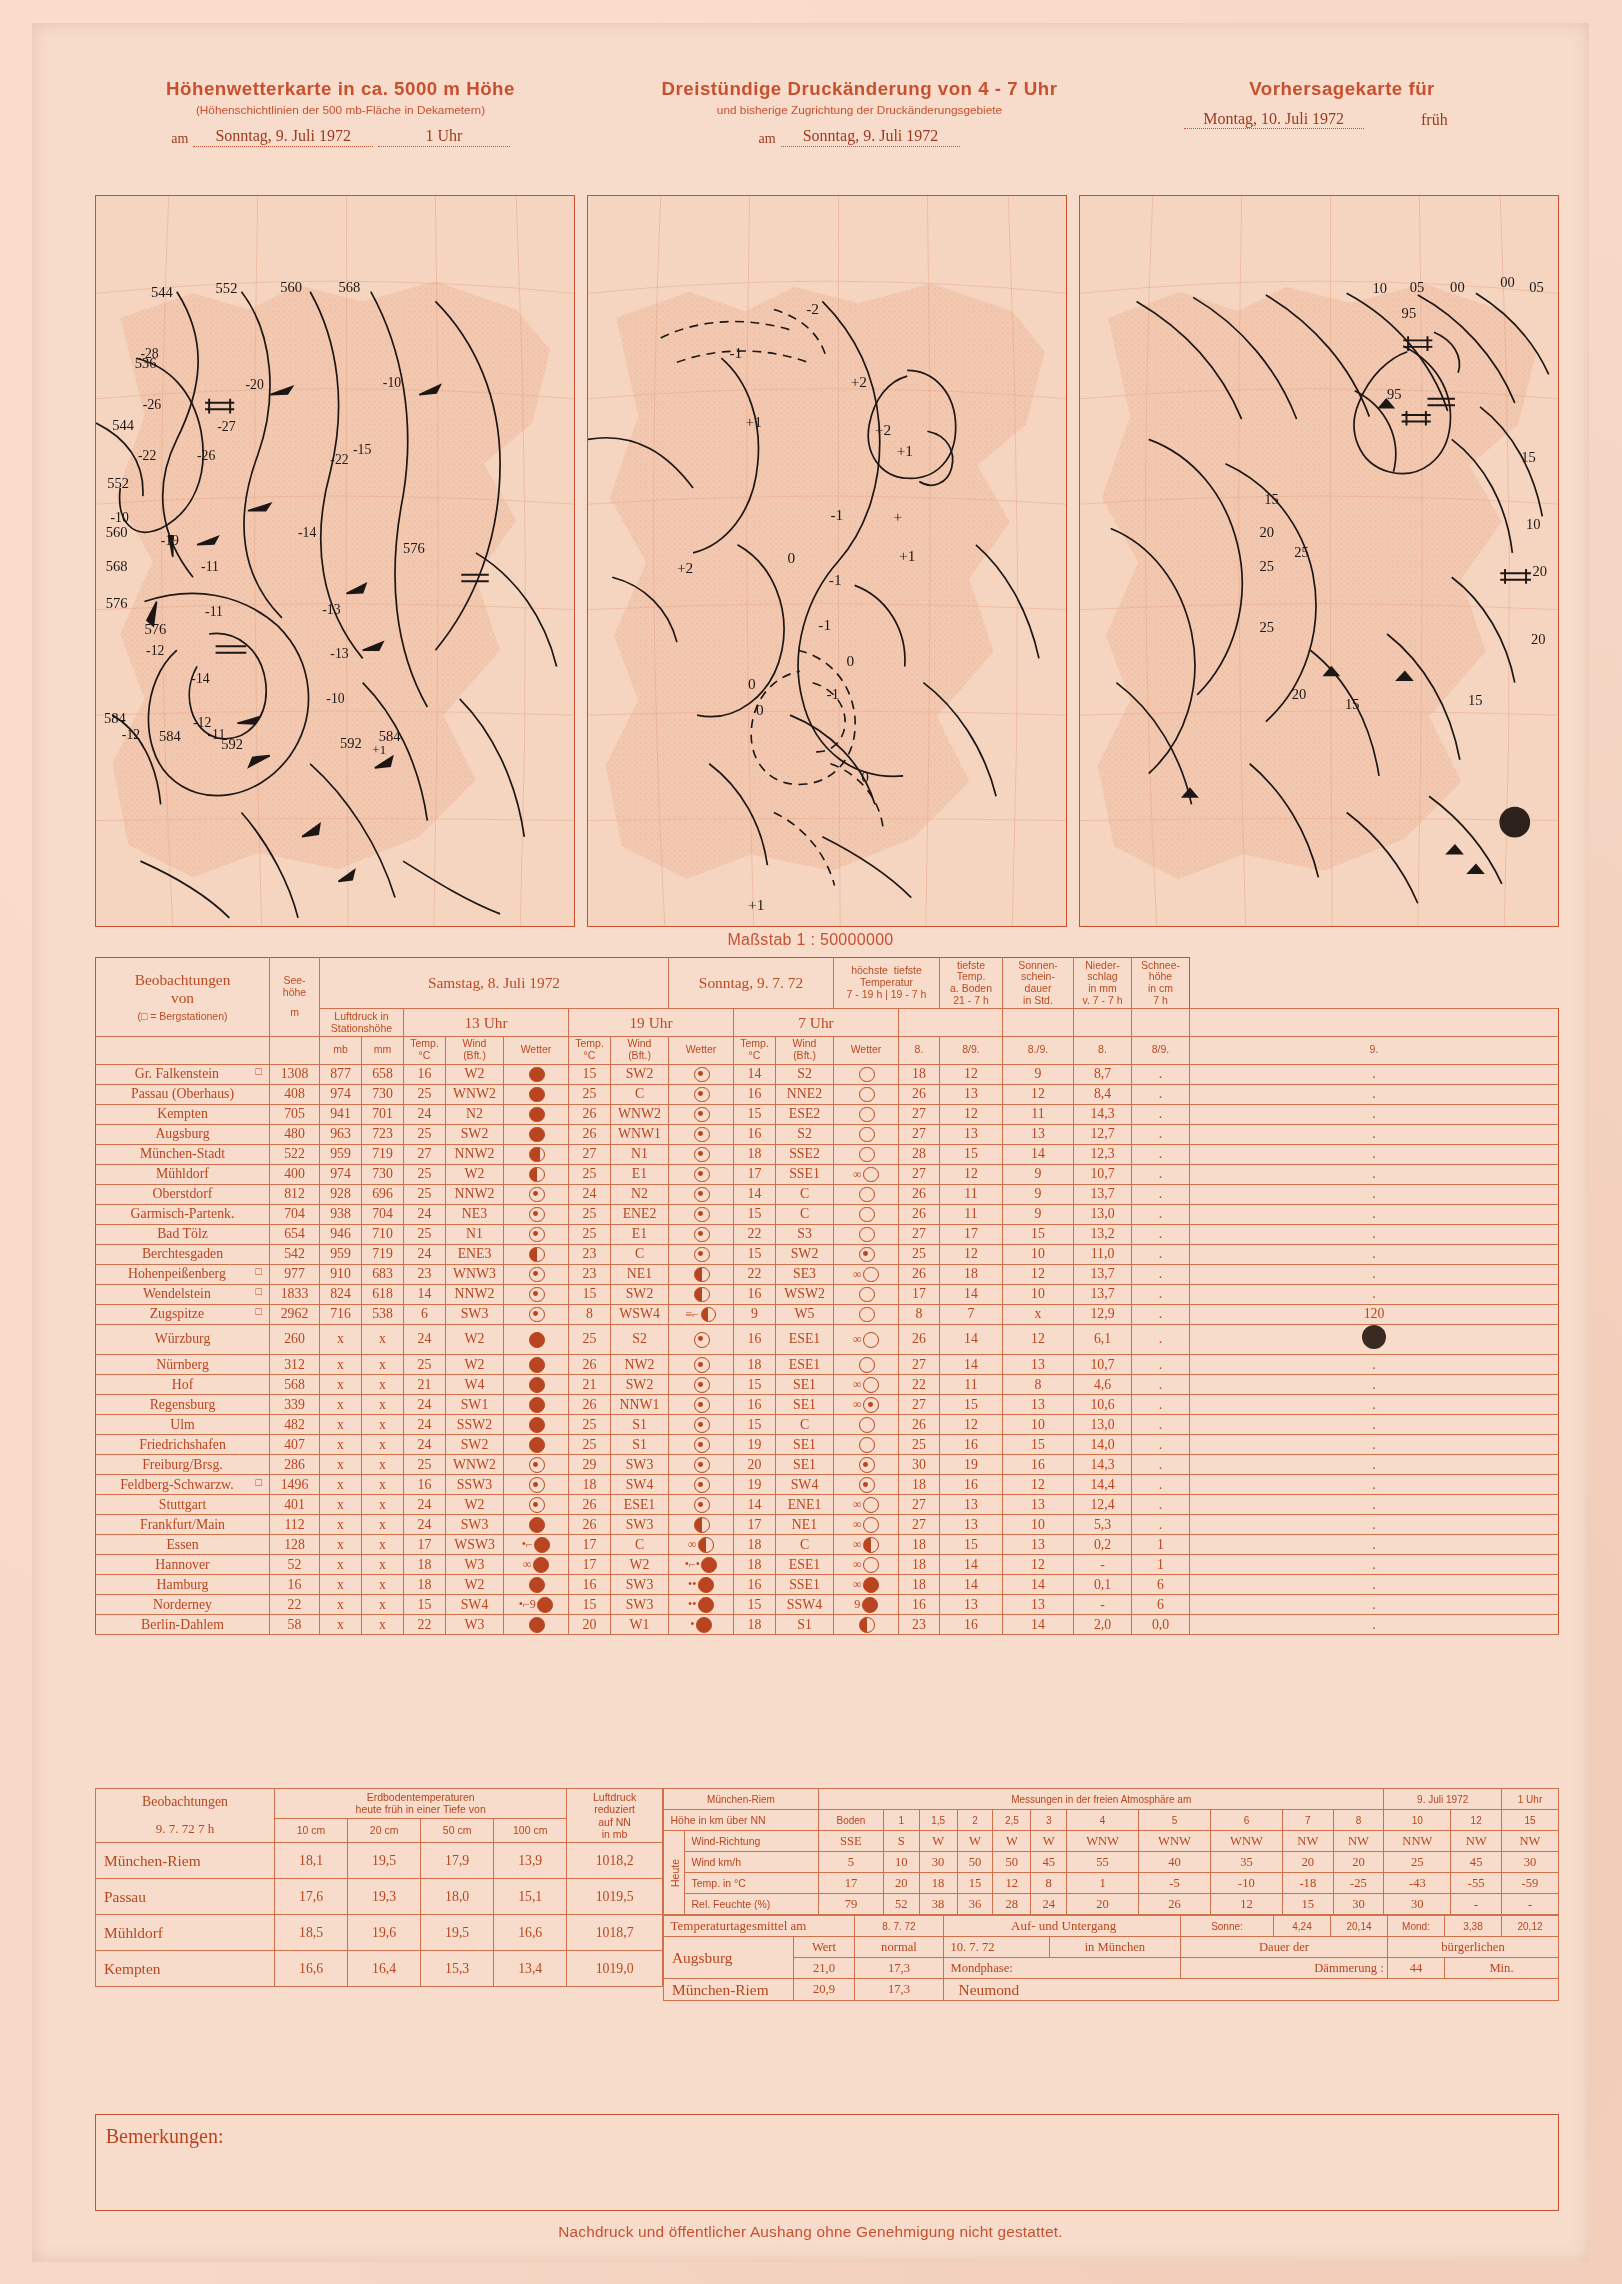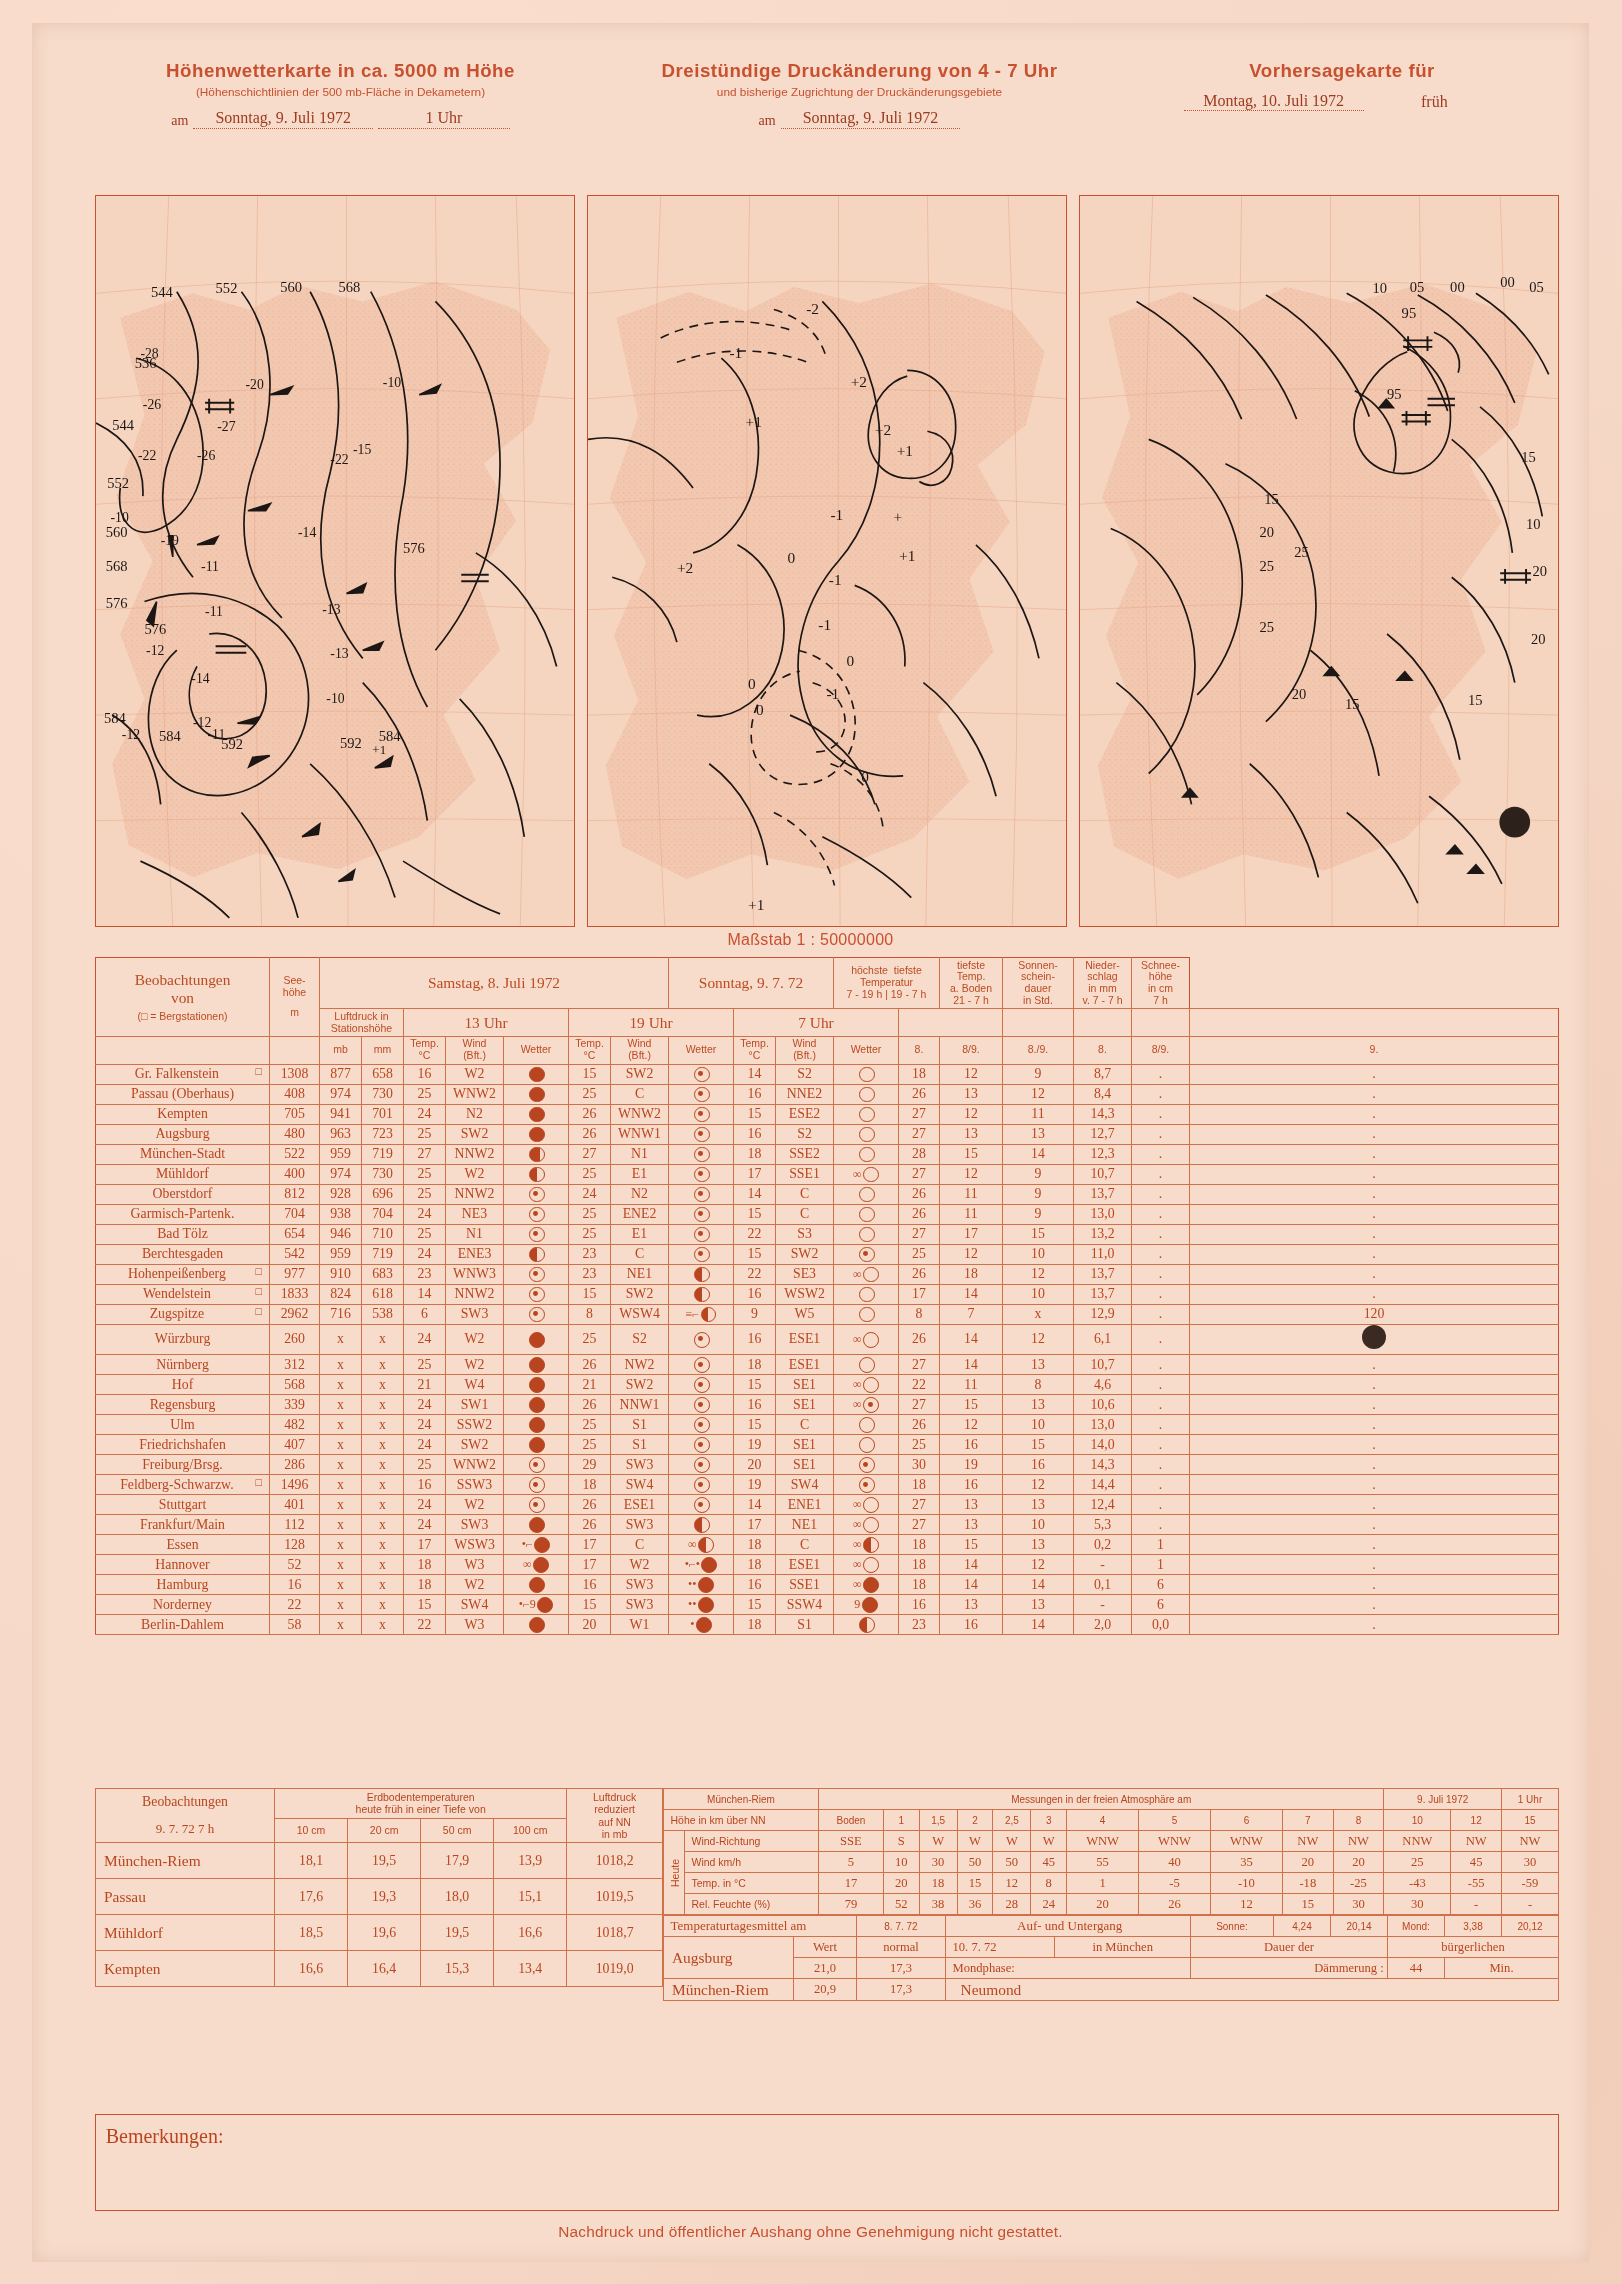--- a/index.html
+++ b/index.html
@@ -30,21 +30,21 @@
     top: 23px;
     width: 1557px;
     height: 2239px;
     background: #f7dccb;
     box-shadow: 0 0 18px rgba(150,80,50,0.18) inset;
   }
 
   
   .header {
     position: absolute;
-    left: 49px; top: 37px;
+    left: 49px; top: 55px;
     width: 1484px; height: 97px;
     display: flex;
   }
   .hcol { position: relative; }
   .hcol.c1 { width: 519px; }
   .hcol.c2 { width: 519px; }
   .hcol.c3 { width: 446px; }
   .htitle {
     font-family: "Liberation Sans", sans-serif;
     font-weight: bold;
@@ -1432,21 +1432,21 @@
               </tr>
             </tbody>
       </table>
 
       <table class="t3" style="margin-top:0">
         <tbody>
               <tr>
           <th colspan="2" style="text-align:left;padding-left:6.5px;font-family:'Liberation Serif',serif;font-size:13px">Temperaturtagesmittel am</th>
           <th style="width:89px">8. 7. 72</th>
           <th colspan="3" style="text-align:center;padding-left:6.5px;font-family:'Liberation Serif',serif;font-size:13px">Auf- und Untergang</th>
-          <th style="width:83px">Sonne:</th>
+          <th style="width:93px">Sonne:</th>
           <th style="width:57px">4,24</th>
           <th style="width:57px">20,14</th>
           <th style="width:57px">Mond:</th>
           <th style="width:57px">3,38</th>
           <th style="width:57px">20,12</th>
         </tr>
         <tr>
           <td rowspan="2" style="width:130px;text-align:left;padding-left:8px;font-family:'Liberation Serif',serif;font-size:15.4px">Augsburg</td>
           <td>Wert</td>
           <td>normal</td>

